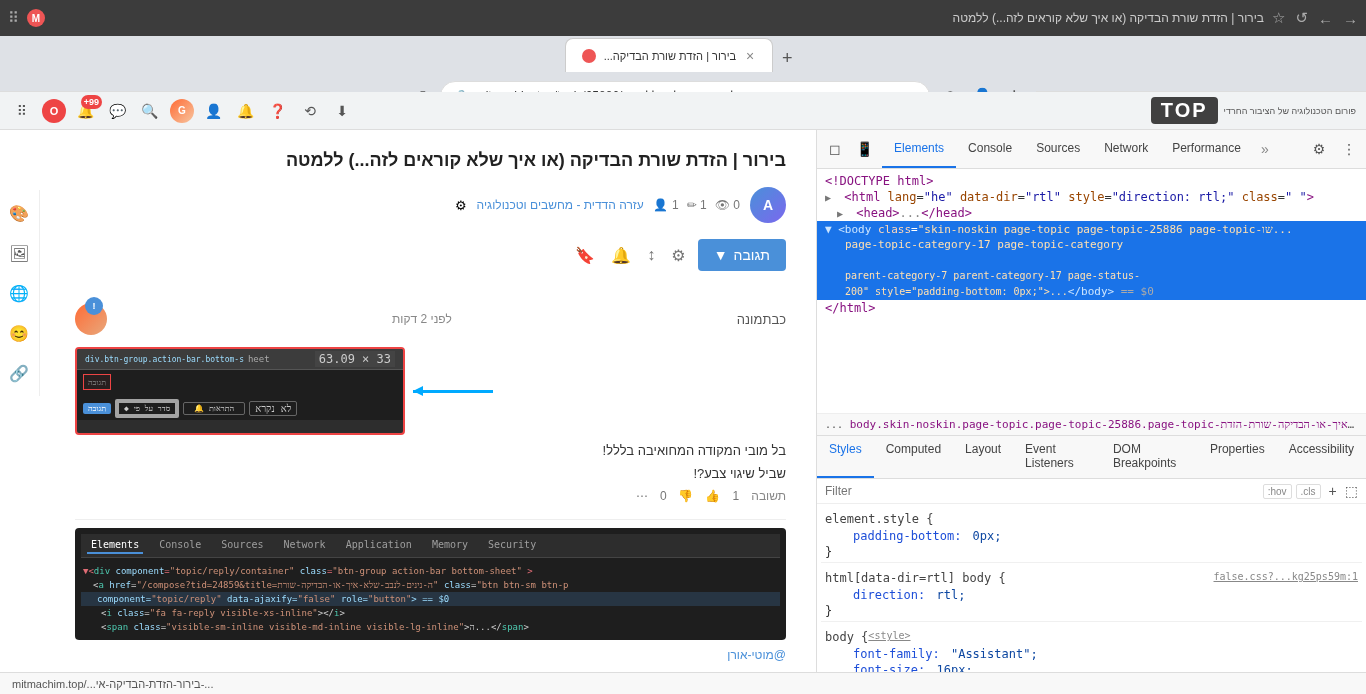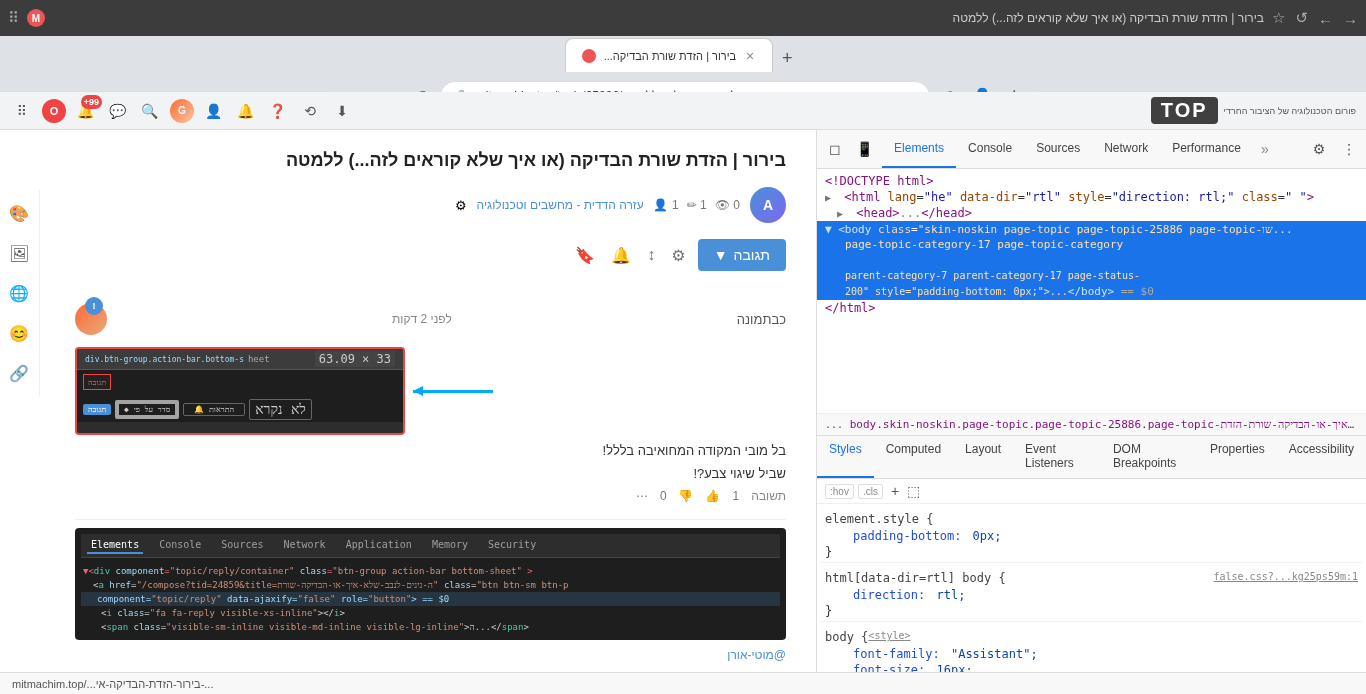--- a/index.html
+++ b/index.html
@@ -252,21 +252,21 @@
               </div>
               <div style="padding:4px 6px; background:#1e1e1e; color:#9cdcfe; font-family:monospace; font-size:9px;">
                 <div style="border:1px solid #e44; padding:2px 4px; margin-bottom:3px; background:rgba(255,68,68,0.05); display:inline-block;">
                   <span style="color:#888; font-size:8px;">תגובה</span>
                 </div>
               </div>
               <div style="padding:2px 6px; background:#1e1e1e; color:#ccc; font-family:monospace; font-size:8px; display:flex; gap:4px; align-items:center;">
                 <span style="background:#4a90d9; color:white; padding:1px 5px; border-radius:2px; font-size:8px;">תגובה</span>
                 <span style="border:4px solid #a3a3a3; color:#ccc; padding:1px 5px; border-radius:2px; font-size:8px;">◆ סדר על פי</span>
                 <span style="border:1px solid #666; color:#ccc; padding:1px 10px; border-radius:2px; font-size:8px;">🔔 התראות</span>
-                <span style="border:1px solid #666; color:#ccc; padding:1px 5px; border-radius:2px; font-size:14px;">לא נקרא</span>
+                <span style="border:1px solid #666; color:#ccc; padding:1px 5px; border-radius:2px; font-size:10px;">לא נקרא</span>
               </div>
             </div>
 
             <div style="display:flex; align-items:center; margin-left:8px;">
               <div style="width:80px; height:3px; background:#00aaff; position:relative;">
                 <div style="position:absolute; left:0; top:-4px; width:0; height:0; border-top:5px solid transparent; border-bottom:5px solid transparent; border-right:10px solid #00aaff;"></div>
               </div>
             </div>
           </div>
 
@@ -377,20 +377,21 @@
           <div class="styles-tab active">Styles</div>
           <div class="styles-tab">Computed</div>
           <div class="styles-tab">Layout</div>
           <div class="styles-tab">Event Listeners</div>
           <div class="styles-tab">DOM Breakpoints</div>
           <div class="styles-tab">Properties</div>
           <div class="styles-tab">Accessibility</div>
         </div>
 
         <div class="filter-bar">
+          <input class="filter-input" placeholder="Filter" style="">
           <span class="pseudo-btn">:hov</span>
           <span class="cls-btn">.cls</span>
           <span class="add-rule-btn">+</span>
           <span style="font-size:14px; color:#555; cursor:pointer;">⬚</span>
         </div>
 
         <div class="css-rules">
 
           <div class="css-rule-block">
             <div class="css-selector">element.style {</div>

